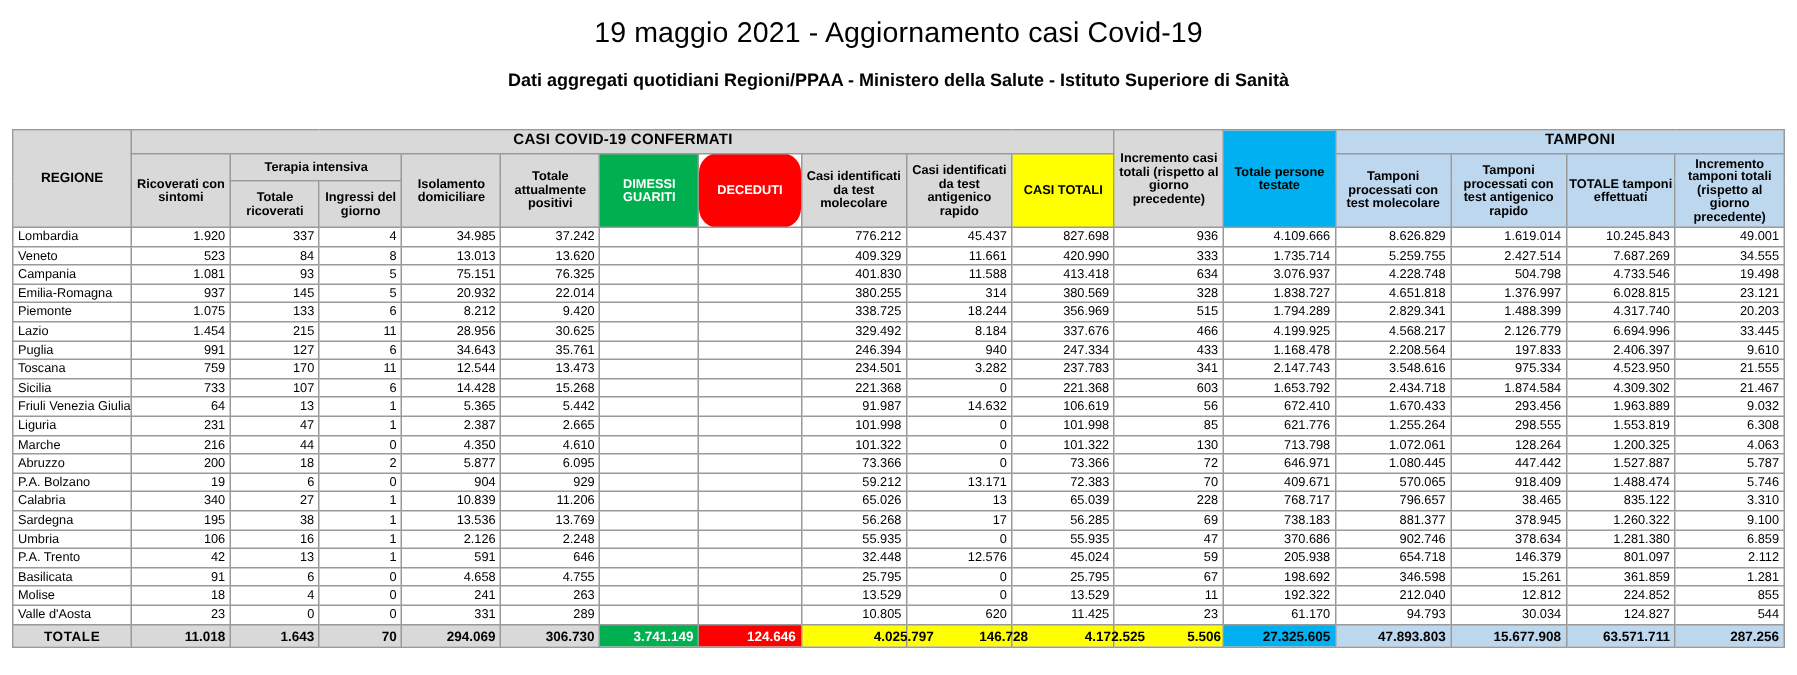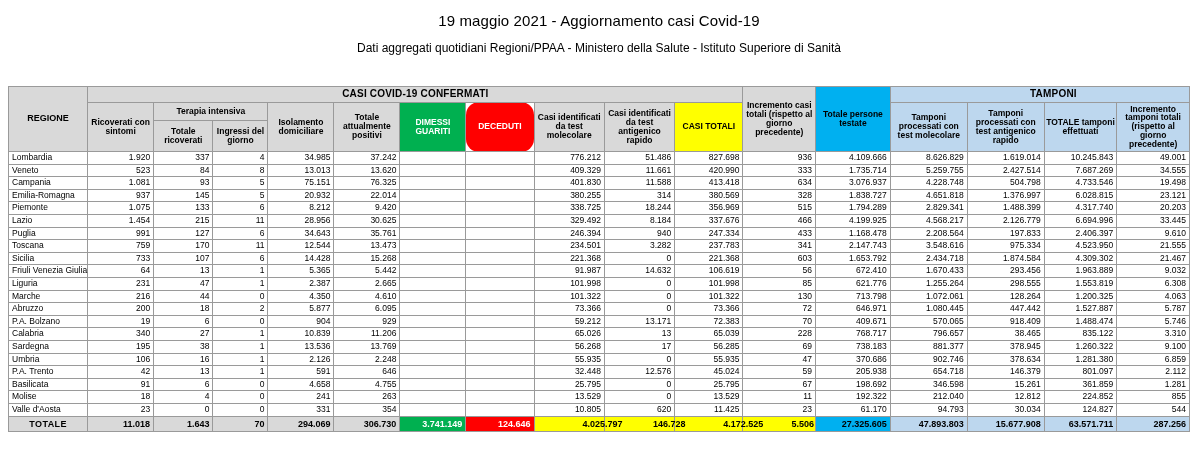--- a/index.html
+++ b/index.html
@@ -1,20 +1,20 @@
 <!DOCTYPE html>
 <html><head>
 <meta charset="utf-8">
 <style>
   html,body{margin:0;padding:0;background:#ffffff;}
   body{width:1198px;height:450px;font-family:"Liberation Sans",sans-serif;color:#000;}
   .page{width:1198px;height:450px;position:relative;overflow:hidden;}
   .title-block{text-align:center;padding-top:12px;}
-  .title-line1{font-size:15px;font-weight:400;color:#000;letter-spacing:0.1px;}
-  .title-line2{font-size:12px;font-weight:400;color:#000;margin-top:12px;}
+  .title-line1{font-size:19px;font-weight:400;color:#000;letter-spacing:0.1px;}
+  .title-line2{font-size:12px;font-weight:700;color:#000;margin-top:12px;}
   .table-wrap{position:absolute;left:8px;top:86px;width:1182px;}
   table{border-collapse:collapse;width:1182px;table-layout:fixed;font-size:9px;}
   th,td{border:1px solid #9a9a9a;padding:0;}
   thead th{background:#d9d9d9;text-align:center;vertical-align:middle;font-weight:700;font-size:8.5px;line-height:1.05;padding:2px 1px;}
   .hdr-group{font-size:10px;font-weight:700;letter-spacing:0.2px;}
   .hdr-regione{width:72px;font-size:9px;}
   td.region{text-align:left;padding:0 0 0 3px;font-size:8.5px;height:11.6px;line-height:11.6px;background:#fff;}
   td.num{text-align:right;padding:0 3px 0 0;font-size:8.5px;height:11.6px;line-height:11.6px;background:#fff;}
   tr.total td{font-weight:700;background:#d9d9d9;height:14px;line-height:14px;font-size:9px;}
   tr.total td.region{text-align:center;padding:0;letter-spacing:0.4px;}
@@ -94,21 +94,21 @@
           <tr>
             <td class="region">Lombardia</td>
             <td class="num ">1.920</td>
             <td class="num ">337</td>
             <td class="num ">4</td>
             <td class="num ">34.985</td>
             <td class="num ">37.242</td>
             <td class="num c-dimessi">757.040</td>
             <td class="num c-deceduti">33.416</td>
             <td class="num ">776.212</td>
-            <td class="num ">51.486</td>
+            <td class="num ">45.437</td>
             <td class="num c-casitot">827.698</td>
             <td class="num c-incremento">936</td>
             <td class="num c-testate">4.109.666</td>
             <td class="num c-tamponi">8.626.829</td>
             <td class="num c-tamponi">1.619.014</td>
             <td class="num c-tamponi">10.245.843</td>
             <td class="num c-tamponi">49.001</td>
           </tr>
           <tr>
             <td class="region">Veneto</td>
@@ -470,21 +470,21 @@
             <td class="num c-tamponi">12.812</td>
             <td class="num c-tamponi">224.852</td>
             <td class="num c-tamponi">855</td>
           </tr>
           <tr>
             <td class="region">Valle d'Aosta</td>
             <td class="num ">23</td>
             <td class="num ">0</td>
             <td class="num ">0</td>
             <td class="num ">331</td>
-            <td class="num ">354</td>
+            <td class="num ">289</td>
             <td class="num c-dimessi">10.600</td>
             <td class="num c-deceduti">471</td>
             <td class="num ">10.805</td>
             <td class="num ">620</td>
             <td class="num c-casitot">11.425</td>
             <td class="num c-incremento">23</td>
             <td class="num c-testate">61.170</td>
             <td class="num c-tamponi">94.793</td>
             <td class="num c-tamponi">30.034</td>
             <td class="num c-tamponi">124.827</td>

